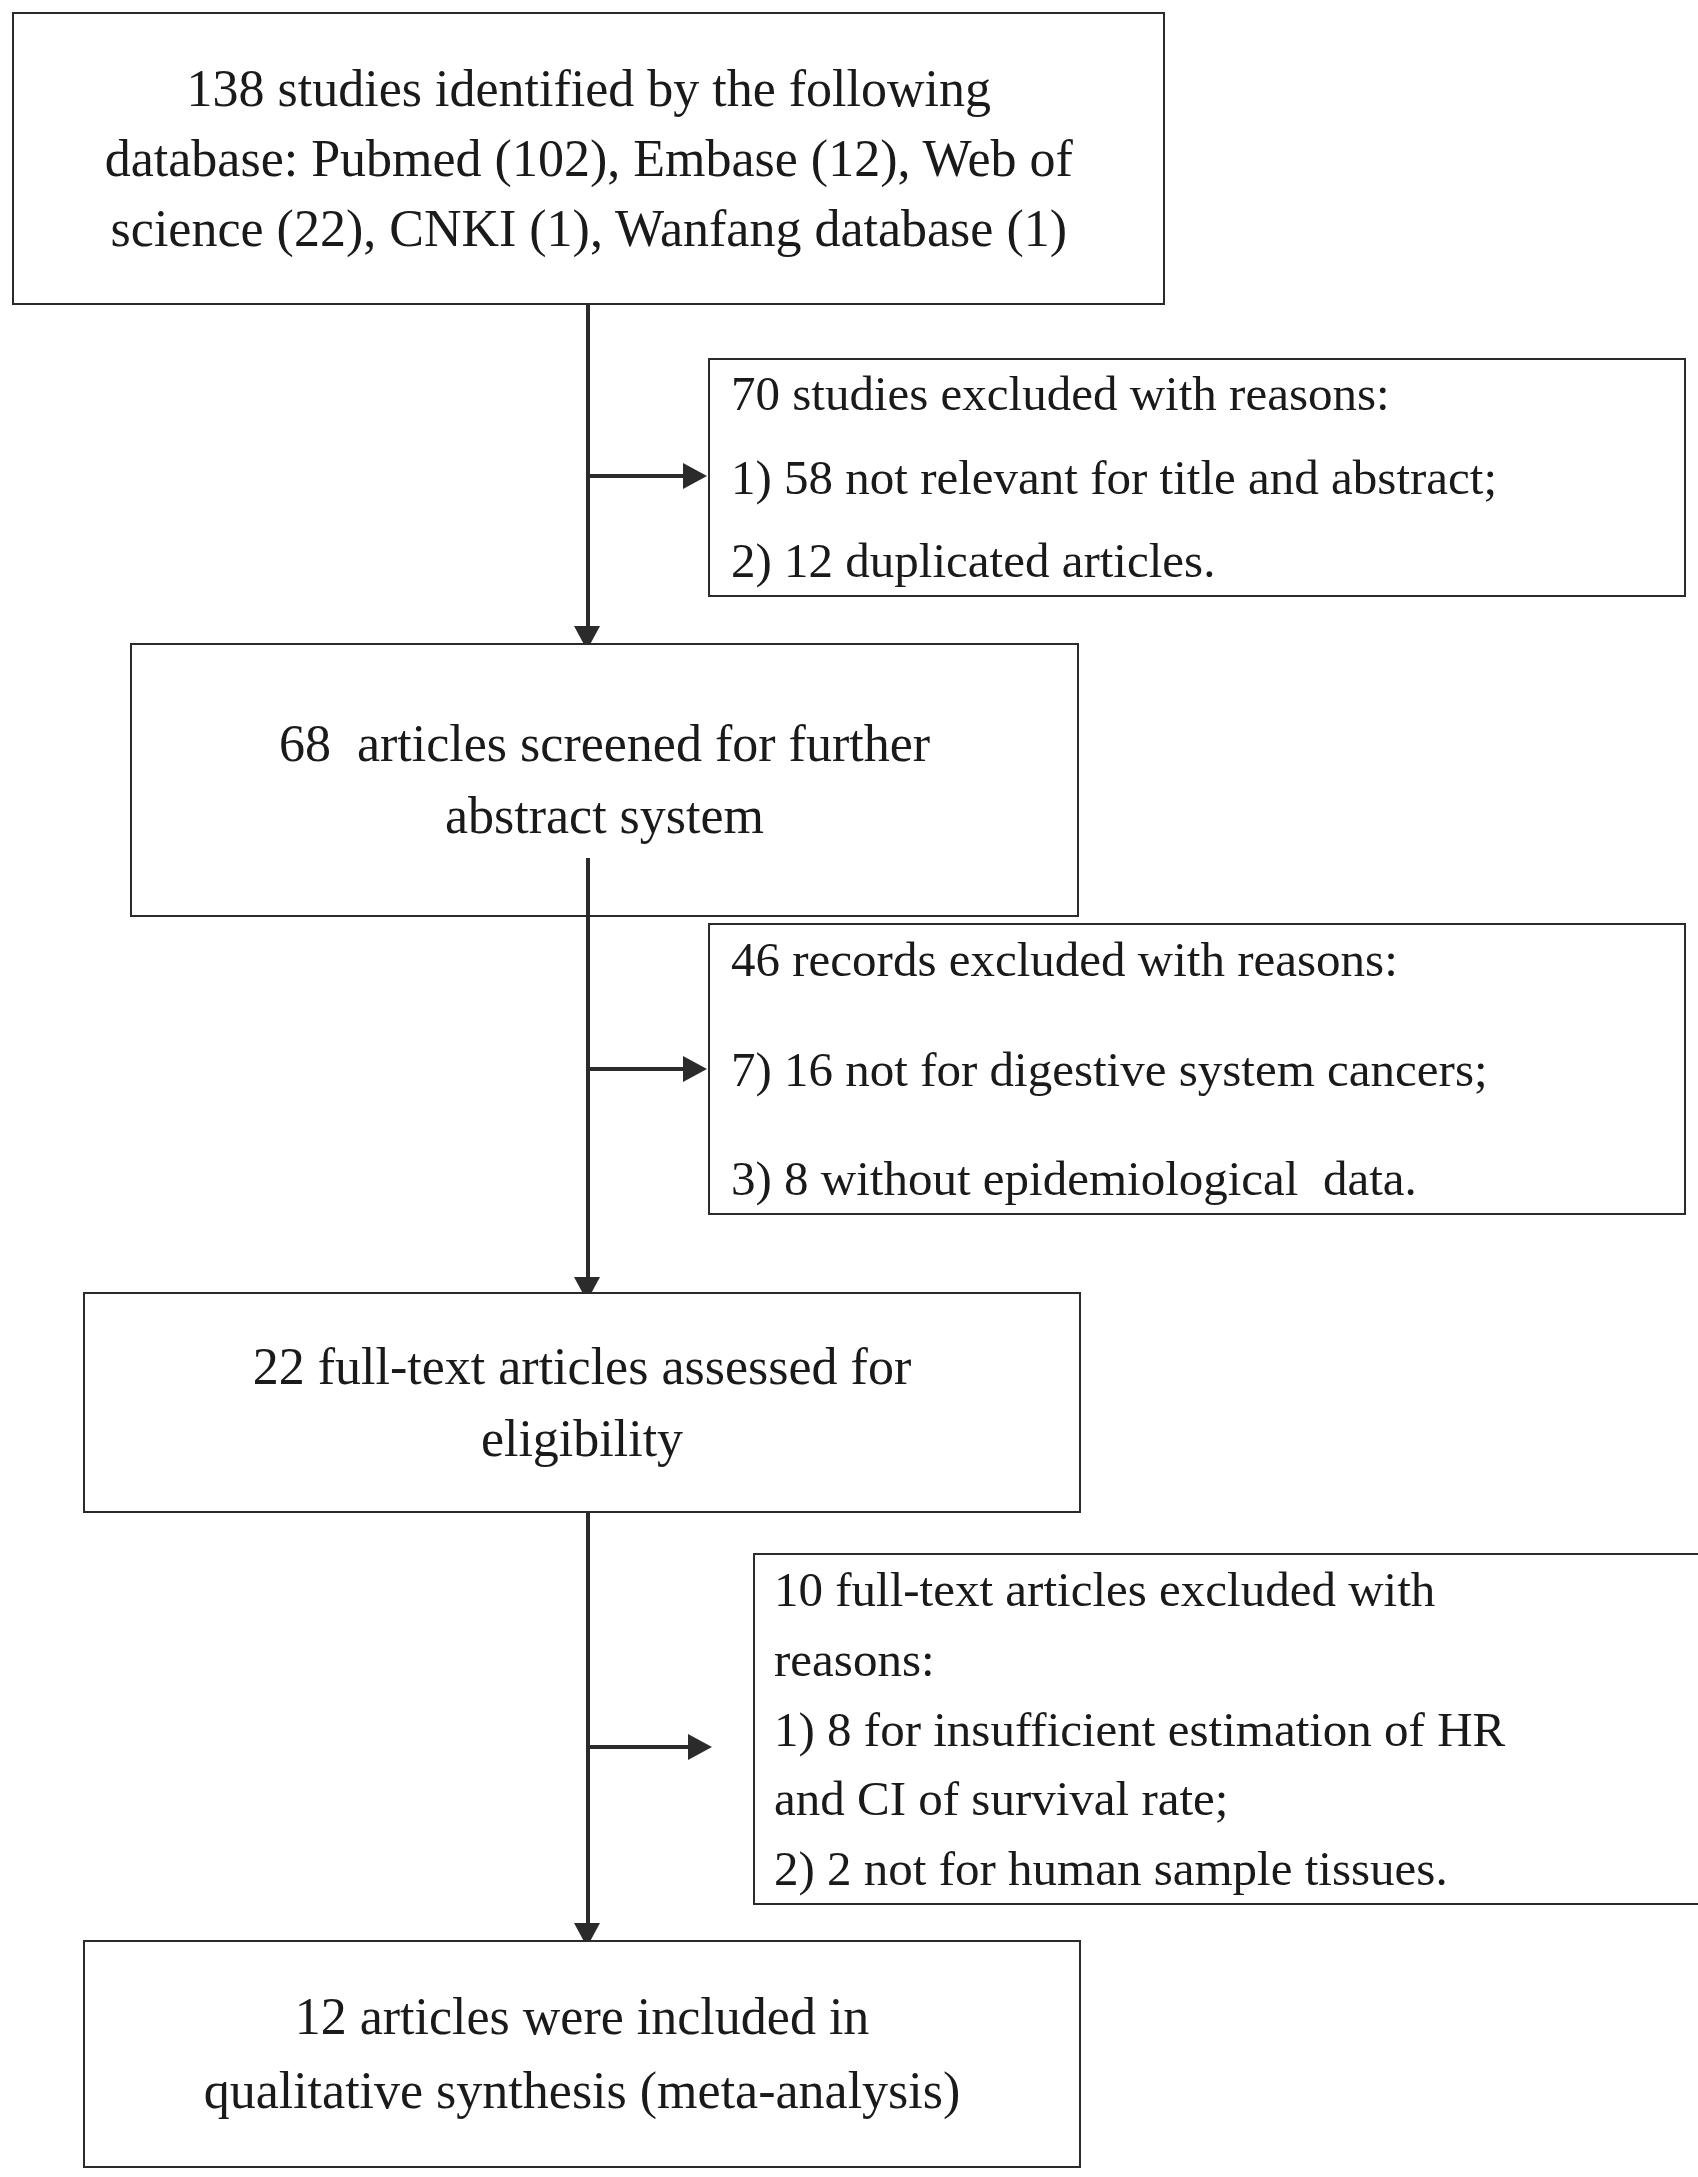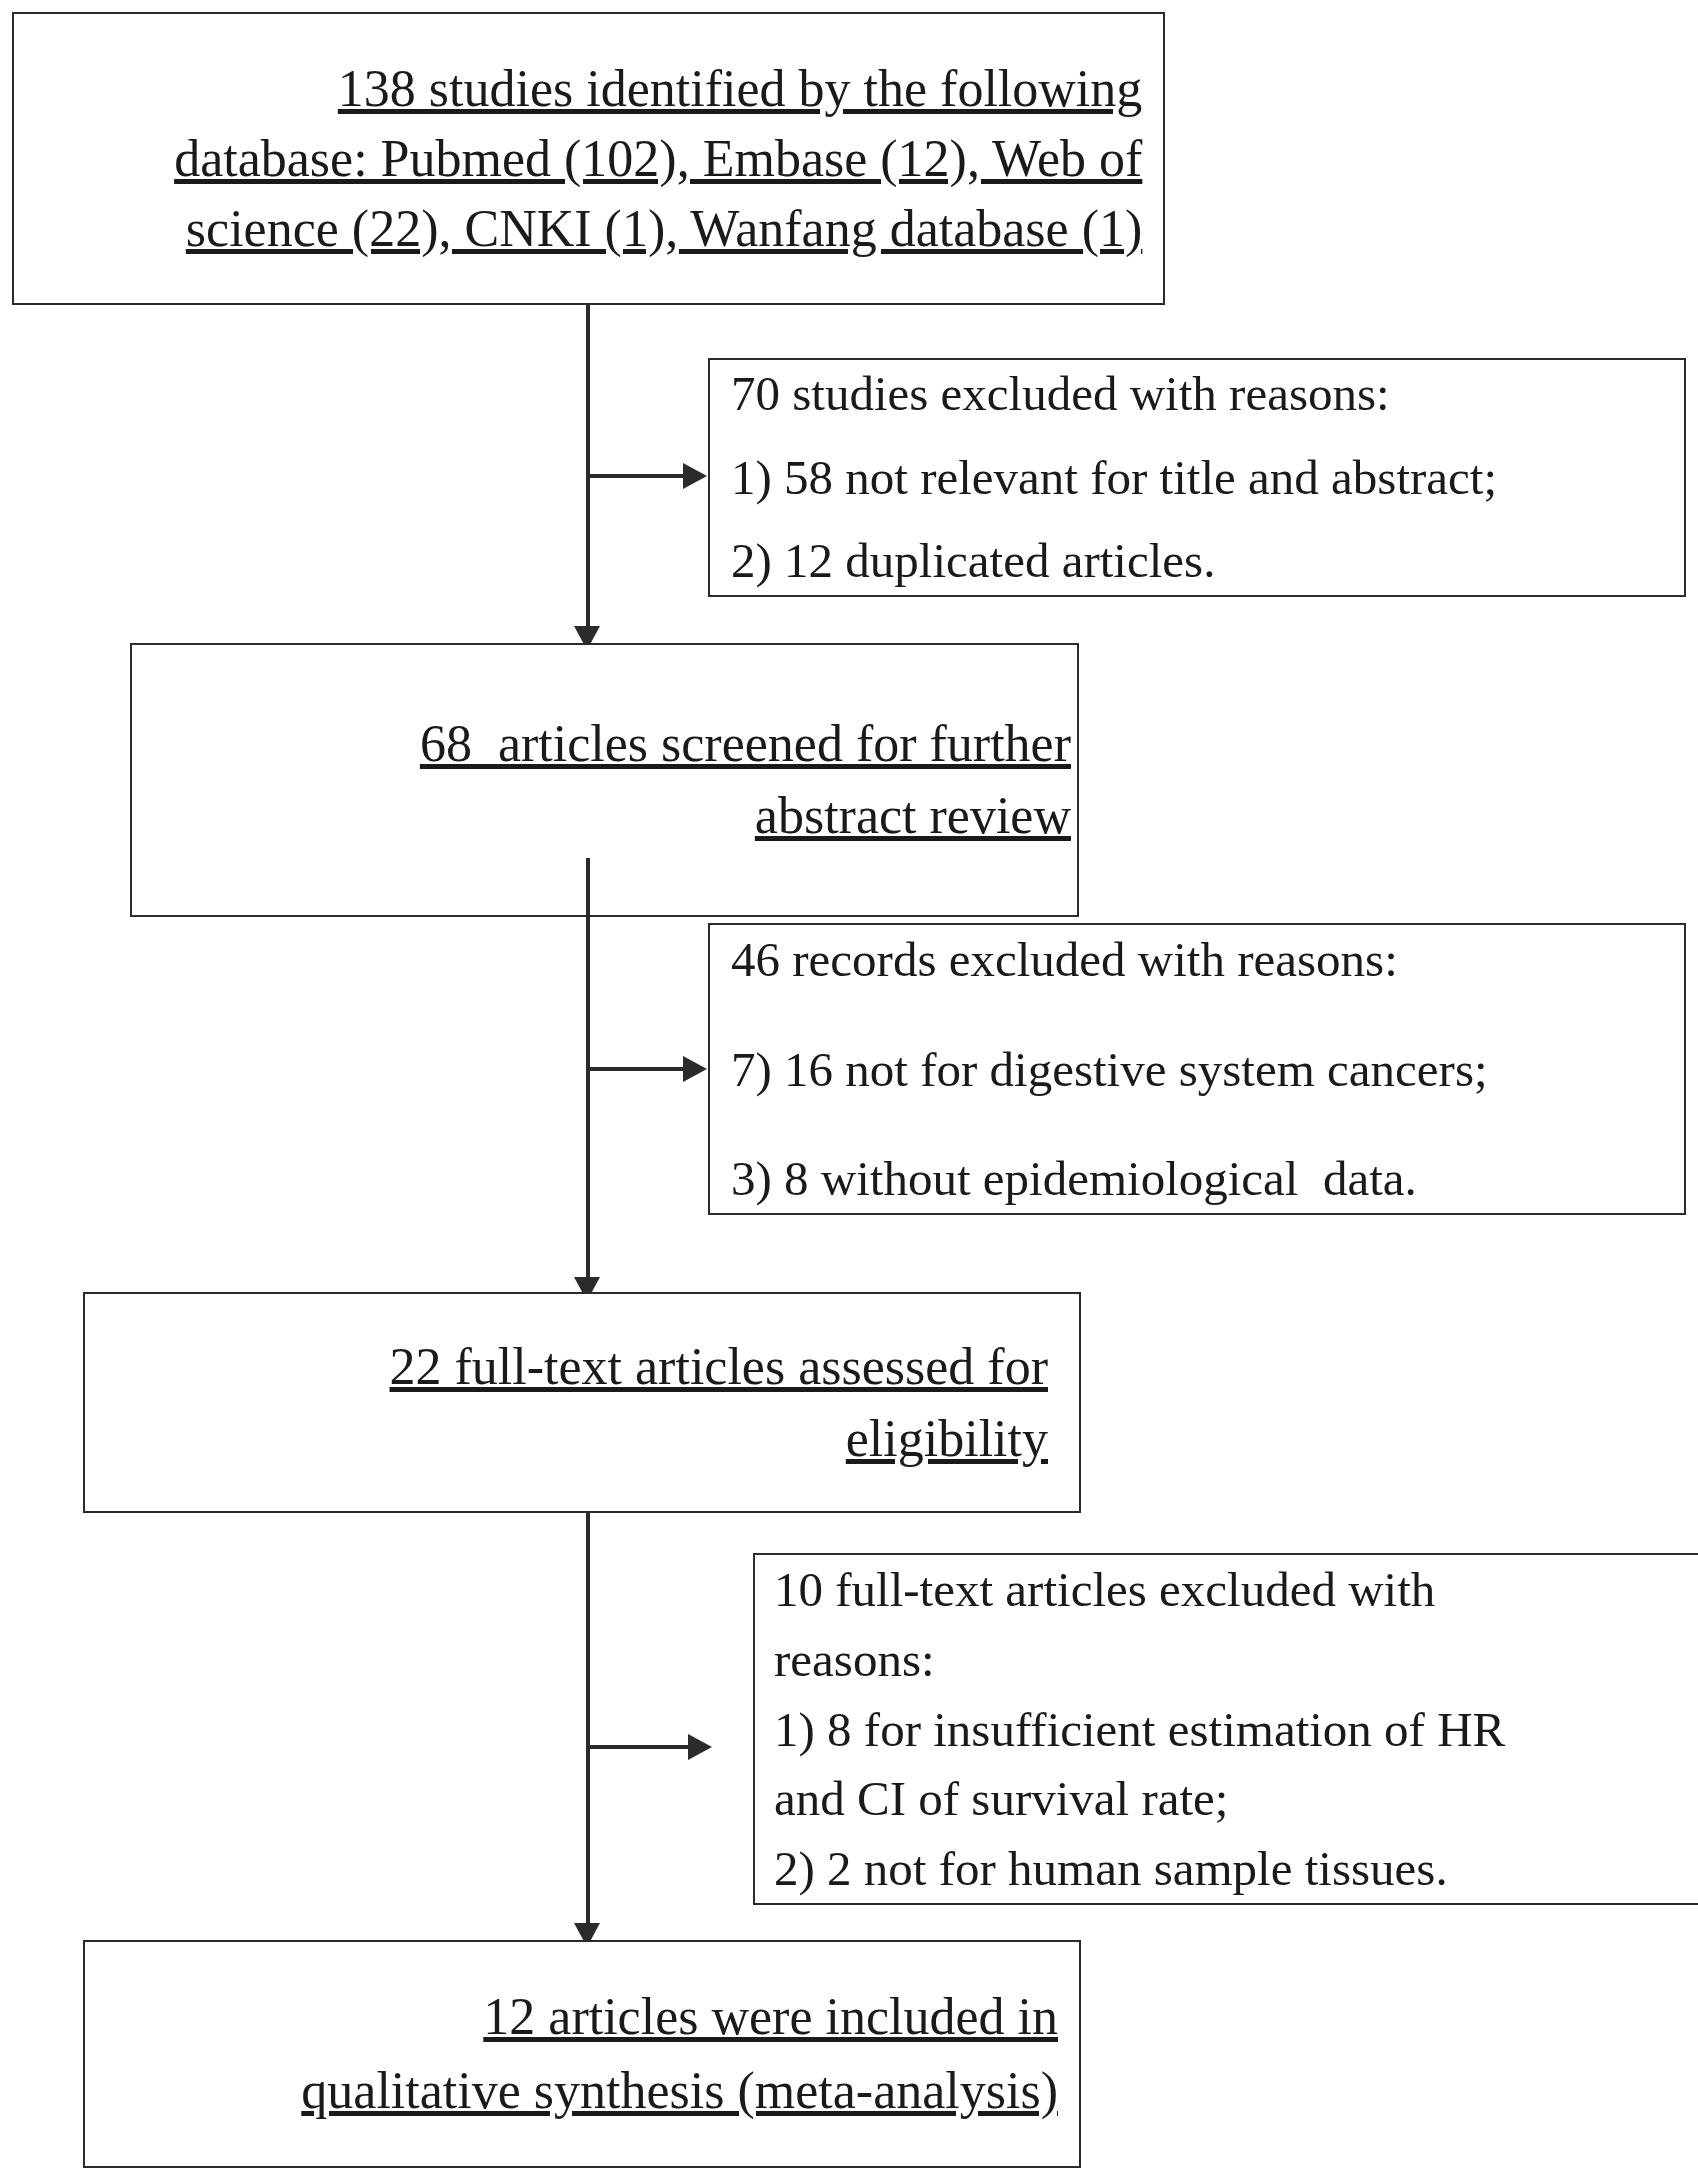--- a/index.html
+++ b/index.html
@@ -24,23 +24,22 @@
     background: #ffffff;
     display: flex;
     flex-direction: column;
     justify-content: center;
   }
   .box .line {
     display: block;
     white-space: pre;
   }
   .box.centered {
-    align-items: flex-end;
+    align-items: center;
     text-align: center;
-    text-decoration: underline;
   }
   .box.centered .line {
     text-align: center;
   }
   .box.leftal {
     align-items: flex-start;
     text-align: left;
     justify-content: space-between;
   }
   .box.leftal .line {
@@ -121,21 +120,21 @@
   <div class="arrow-right" id="arrowhead-r1"></div>
 
   <div class="box leftal" id="box-excluded-70">
     <span class="line">70 studies excluded with reasons:</span>
     <span class="line">1) 58 not relevant for title and abstract;</span>
     <span class="line">2) 12 duplicated articles.</span>
   </div>
 
   <div class="box centered" id="box-screened-68">
     <span class="line">68  articles screened for further</span>
-    <span class="line">abstract review</span>
+    <span class="line">abstract system</span>
   </div>
 
   <div class="vline" id="conn-v2"></div>
   <div class="arrow-down" id="arrowhead-2"></div>
 
   <div class="hline" id="conn-h2"></div>
   <div class="arrow-right" id="arrowhead-r2"></div>
 
   <div class="box leftal" id="box-excluded-46">
     <span class="line">46 records excluded with reasons:</span>

